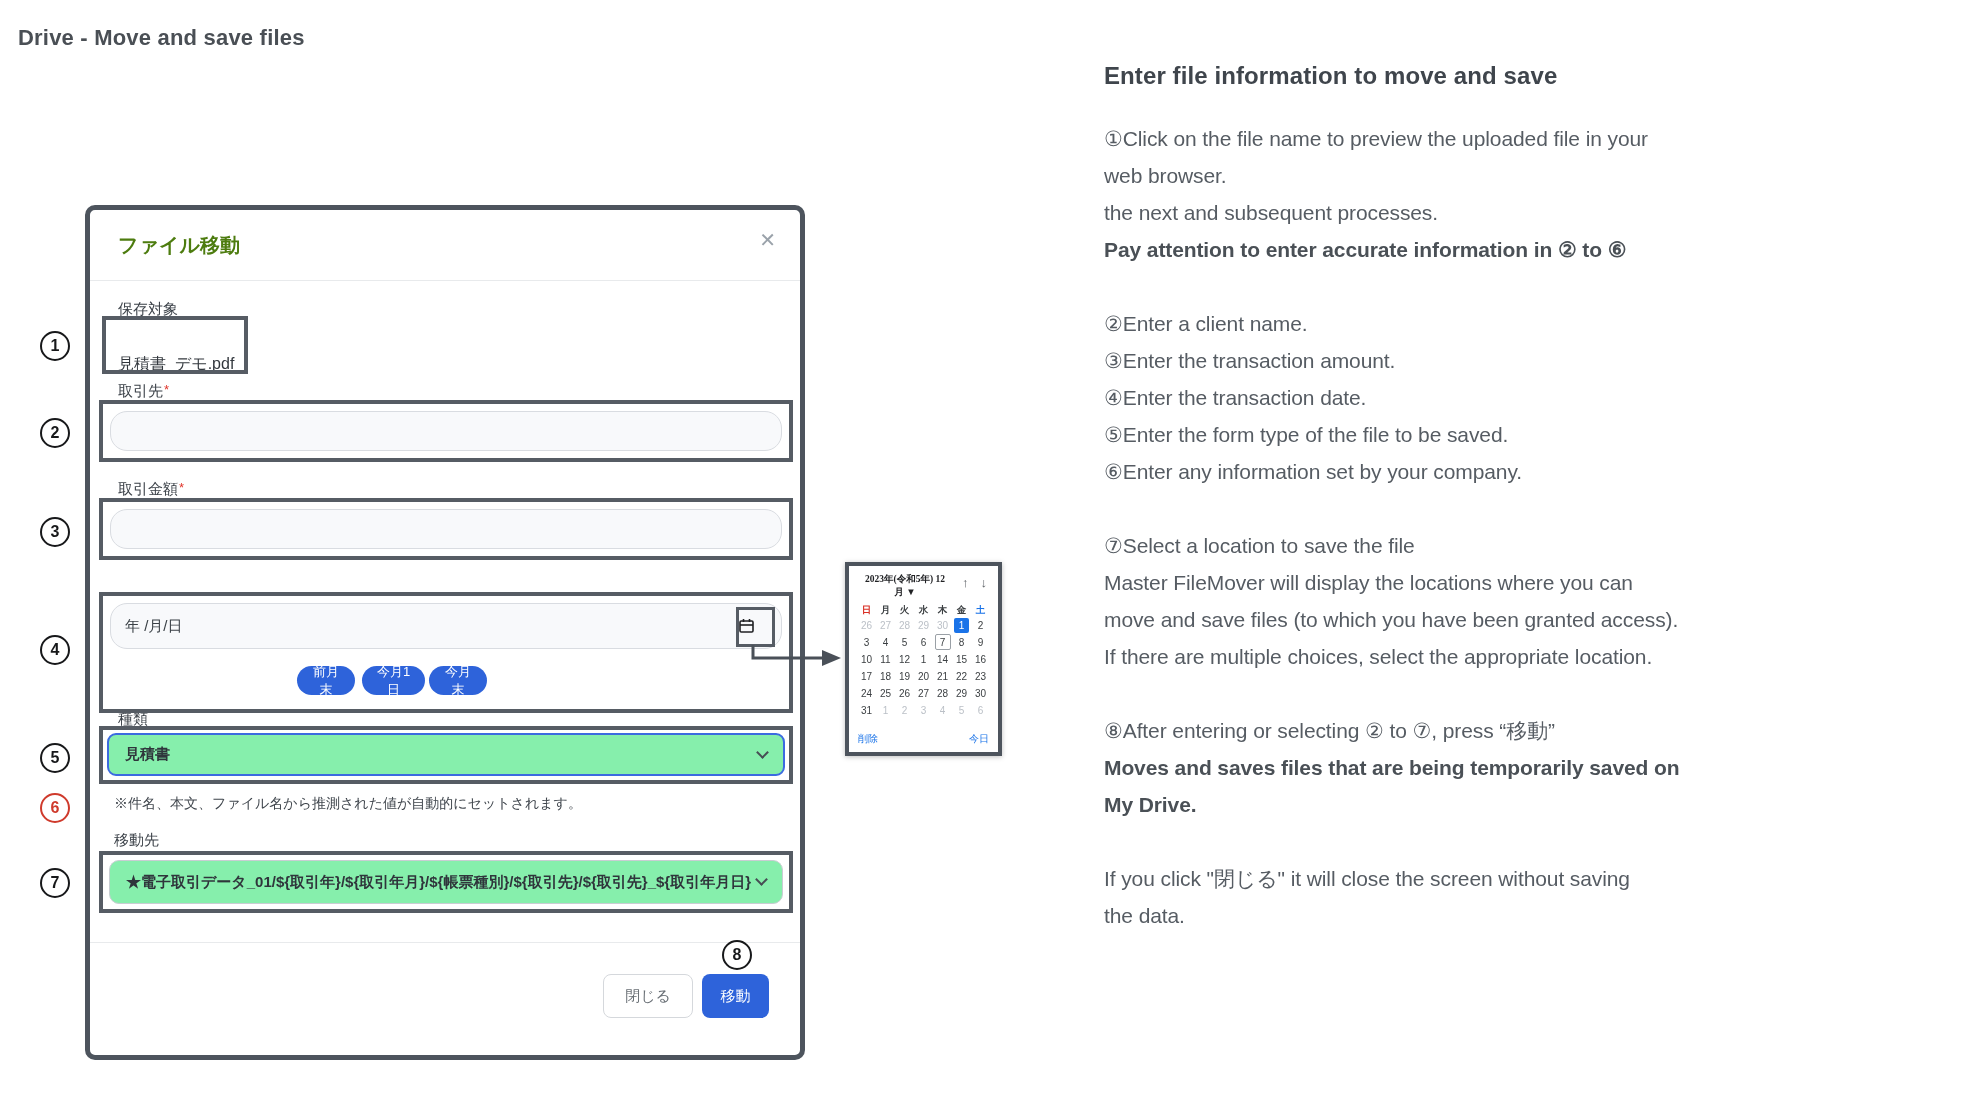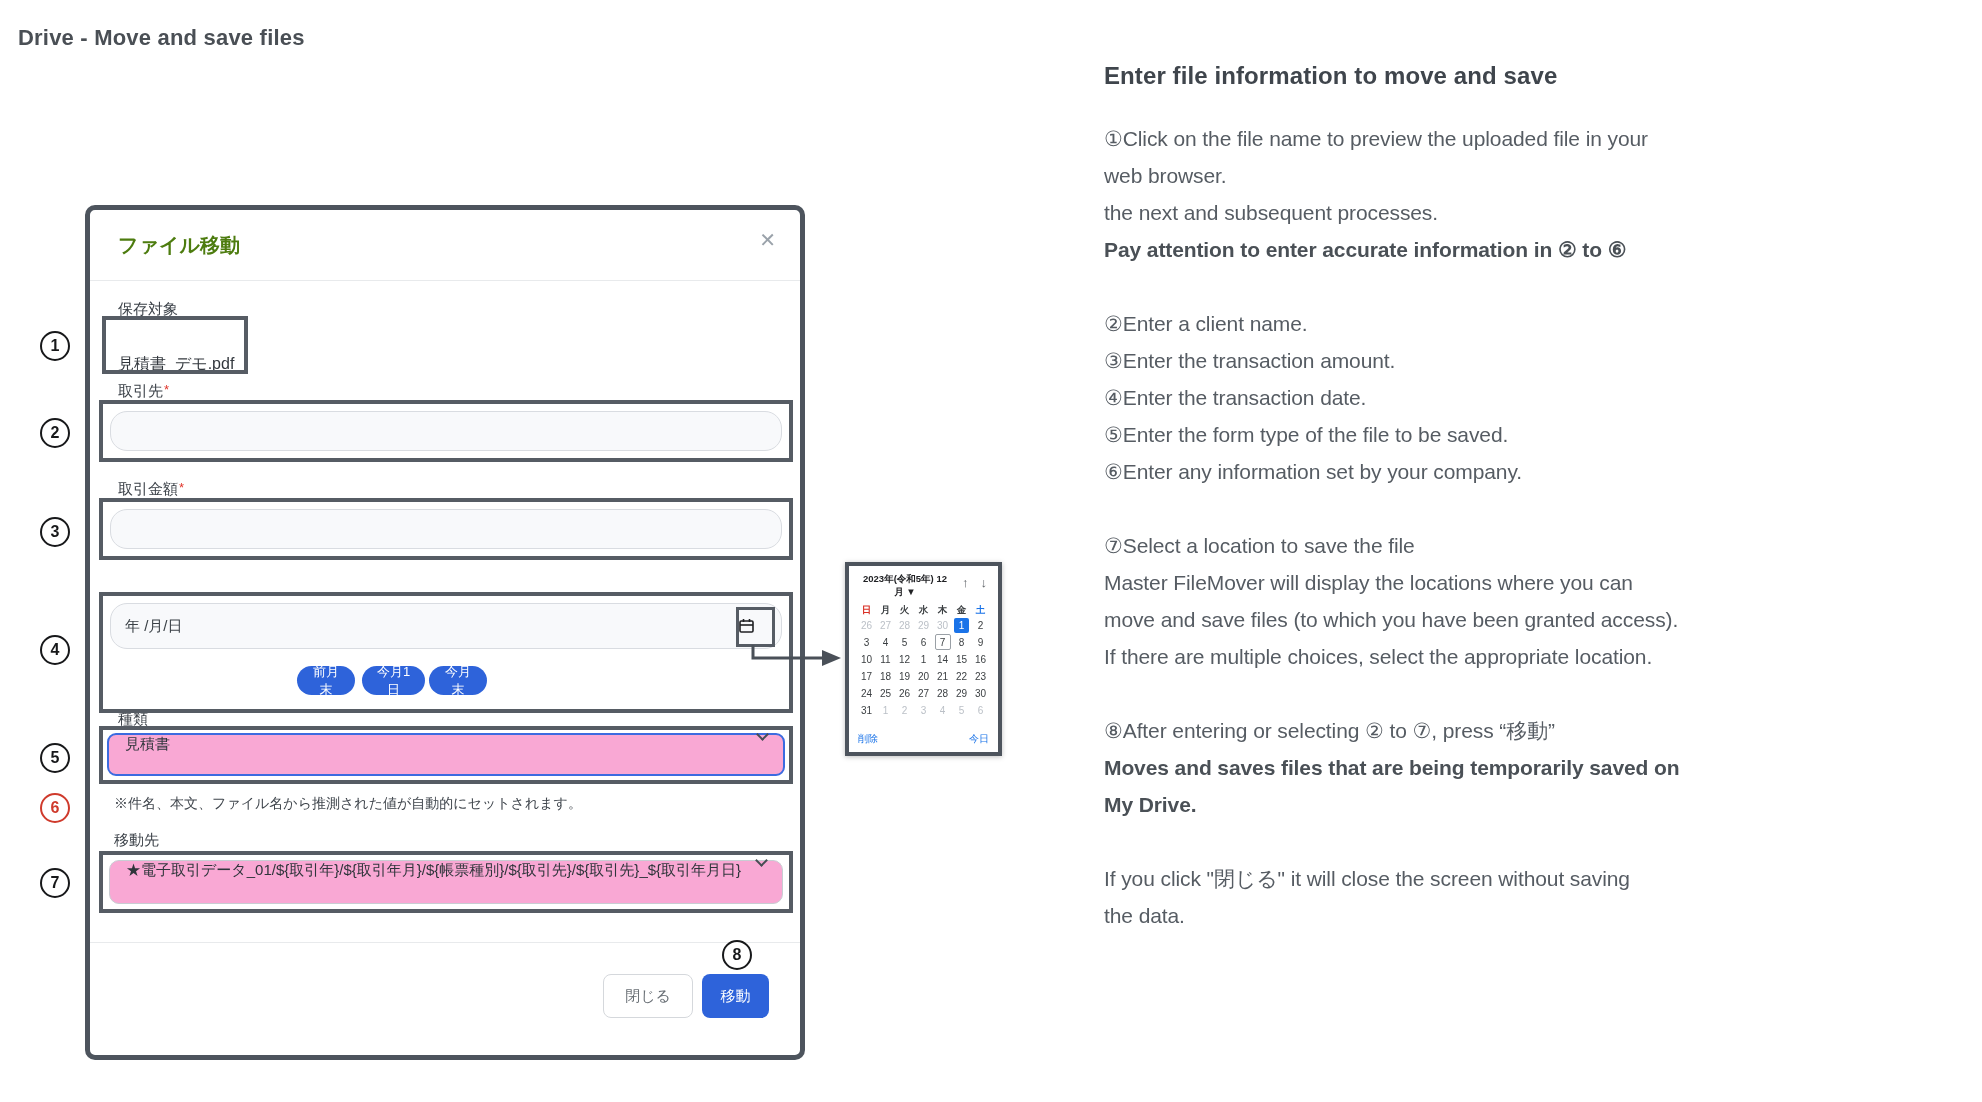--- a/index.html
+++ b/index.html
@@ -44,42 +44,42 @@
   .input3{left:20px;top:299px;width:672px;height:40px;}
   .datefield{left:20px;top:393px;width:672px;height:46px;display:flex;align-items:center;padding:0 14px;
              font-size:15px;color:#3a4046;}
   .datefield .ph{flex:1;}
   .cal-icon{width:18px;height:17px;display:flex;align-items:center;justify-content:center;margin-right:12px;}
 
   .pill{position:absolute;top:456px;height:29px;border:none;border-radius:15px;background:#2e63da;color:#fff;
         font-size:13px;font-family:"Liberation Sans",sans-serif;display:flex;align-items:center;justify-content:center;cursor:pointer;padding:0 12px;}
   .pill1{left:207px;width:58px;}.pill2{left:272px;width:63px;}.pill3{left:339px;width:58px;}
 
-  .selectbox{position:absolute;background:#f9a8d4;display:flex;align-items:flex-start;padding:0 16px;cursor:pointer;}
+  .selectbox{position:absolute;background:#86efac;display:flex;align-items:center;padding:0 16px;cursor:pointer;font-weight:bold;}
   .select5{left:17px;top:523px;width:678px;height:43px;border:2px solid #3c6be0;border-radius:9px;font-size:15px;color:#2f353b;}
   .select7{left:19px;top:650px;width:674px;height:44px;border:1px solid #c9cdd3;border-radius:10px;font-size:15px;color:#2f353b;}
   .sel-text{flex:1;white-space:nowrap;overflow:hidden;}
   .caret{width:9px;height:9px;border-right:2px solid #474d54;border-bottom:2px solid #474d54;
          transform:rotate(45deg);margin-top:-5px;flex:none;}
 
   .note{position:absolute;left:24px;top:585px;font-size:14px;color:#3f454c;}
 
   .ftr-divider{position:absolute;left:0;right:0;top:732px;height:1px;background:#e8eaec;}
   .btn{position:absolute;top:764px;height:44px;border-radius:8px;font-size:15px;display:flex;align-items:center;justify-content:center;cursor:pointer;font-family:"Liberation Sans",sans-serif;}
   .btn-close{left:513px;width:90px;background:#fff;border:1px solid #d5d8dc;color:#6a7076;}
   .btn-move{left:612px;width:67px;background:#2e63da;border:none;color:#fff;}
 
   
   .connector{position:absolute;left:740px;top:644px;z-index:20;}
 
   
   .cal-frame{position:absolute;left:845px;top:562px;width:157px;height:194px;border:4px solid #4d545d;
              background:#fff;box-sizing:border-box;box-shadow:0 1px 5px rgba(0,0,0,.25);}
   .cal-inner{position:relative;width:100%;height:100%;padding:5px 1px 0 1px;box-sizing:border-box;font-family:"Liberation Sans",sans-serif;}
-  .cal-head{display:flex;align-items:flex-start;padding:2px 6px 0 6px;}
+  .cal-head{display:flex;align-items:flex-start;padding:2px 6px 0 6px;font-family:Liberation Serif, serif;}
   .cal-month{width:98px;text-align:center;font-size:9.5px;font-weight:700;color:#202124;line-height:1.35;}
   .cal-navs{display:flex;gap:12px;margin-left:8px;margin-top:3px;color:#5f6368;font-size:13px;}
   .cal-nav{cursor:pointer;line-height:1;}
   .cal-week,.cal-grid{display:grid;grid-template-columns:repeat(7,19px);justify-content:center;}
   .cal-week{margin-top:4px;}
   .wd{font-size:9.5px;font-weight:700;color:#3c4043;text-align:center;height:14px;line-height:14px;}
   .wd.sun{color:#d93025;}.wd.sat{color:#1a73e8;}
   .cal-grid{grid-auto-rows:17px;}
   .cal-cell{font-size:10px;color:#3c4043;display:flex;align-items:center;justify-content:center;cursor:pointer;}
   .cal-cell.muted{color:#bbc0c7;}

